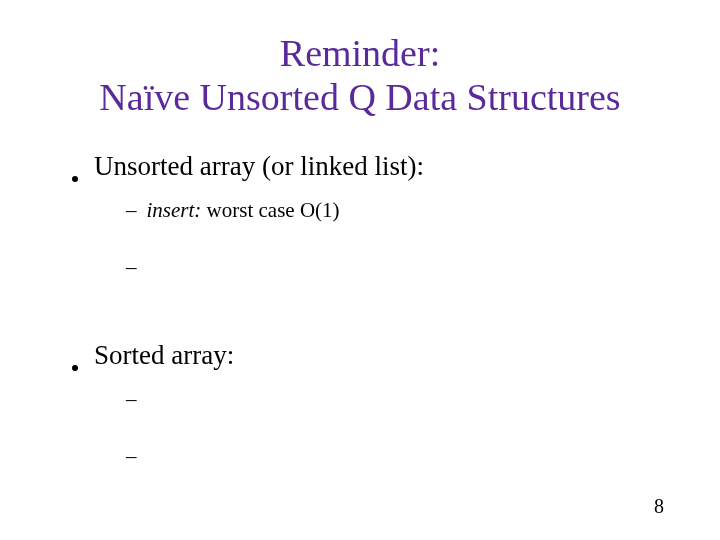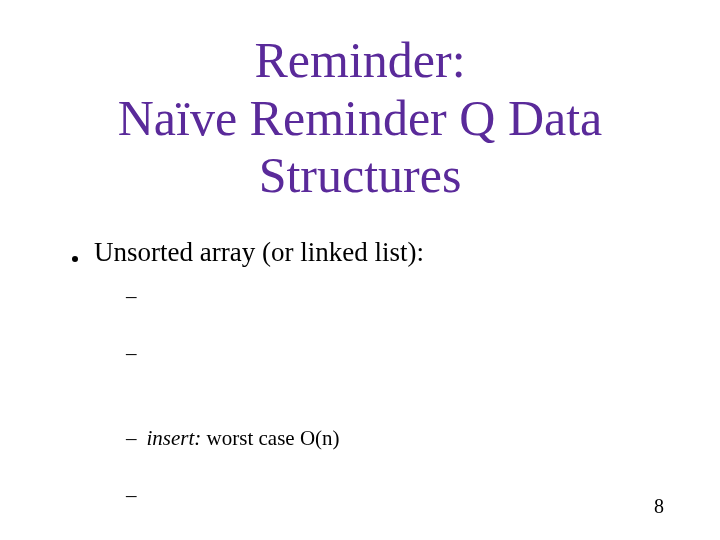--- a/index.html
+++ b/index.html
@@ -12,29 +12,29 @@
     overflow: hidden;
   }
   .slide {
     width: 100%;
     height: 100%;
     padding: 32px 50px 20px 50px;
     position: relative;
   }
   .title {
     color: #5a2a9a;
-    font-size: 50px;
+    font-size: 38px;
     text-align: center;
     line-height: 1.15;
     font-weight: normal;
     margin-bottom: 32px;
   }
   .bullet-l1 {
     display: flex;
-    align-items: center;
+    align-items: flex-end;
     font-size: 27px;
     color: #000;
     margin-left: 22px;
     margin-bottom: 16px;
   }
   .bullet-l1 .dot {
     width: 6px;
     height: 6px;
     background: #000;
     border-radius: 50%;
@@ -64,38 +64,42 @@
     color: #000;
   }
 </style>
 </head>
 <body>
 
 <div class="slide">
 
   <div class="title">
     <span>Reminder:</span><br>
-    <span>Naïve Reminder Q Data Structures</span>
+    <span>Naïve Unsorted Q Data Structures</span>
   </div>
 
   <div class="bullet-l1">
     <span class="dot"></span>
     <span>Unsorted array (or linked list):</span>
   </div>
   <div class="bullet-l2">
     <span class="dash">–</span>
+    <span><span class="italic">insert:</span><span> worst case O(1)</span></span>
   </div>
   <div class="bullet-l2">
     <span class="dash">–</span>
   </div>
 
   <div class="gap"></div>
 
+  <div class="bullet-l1">
+    <span class="dot"></span>
+    <span>Sorted array:</span>
+  </div>
   <div class="bullet-l2">
     <span class="dash">–</span>
-    <span><span class="italic">insert:</span><span> worst case O(n)</span></span>
   </div>
   <div class="bullet-l2">
     <span class="dash">–</span>
   </div>
 
   <div class="page-num">8</div>
 </div>
 
 </body></html>

